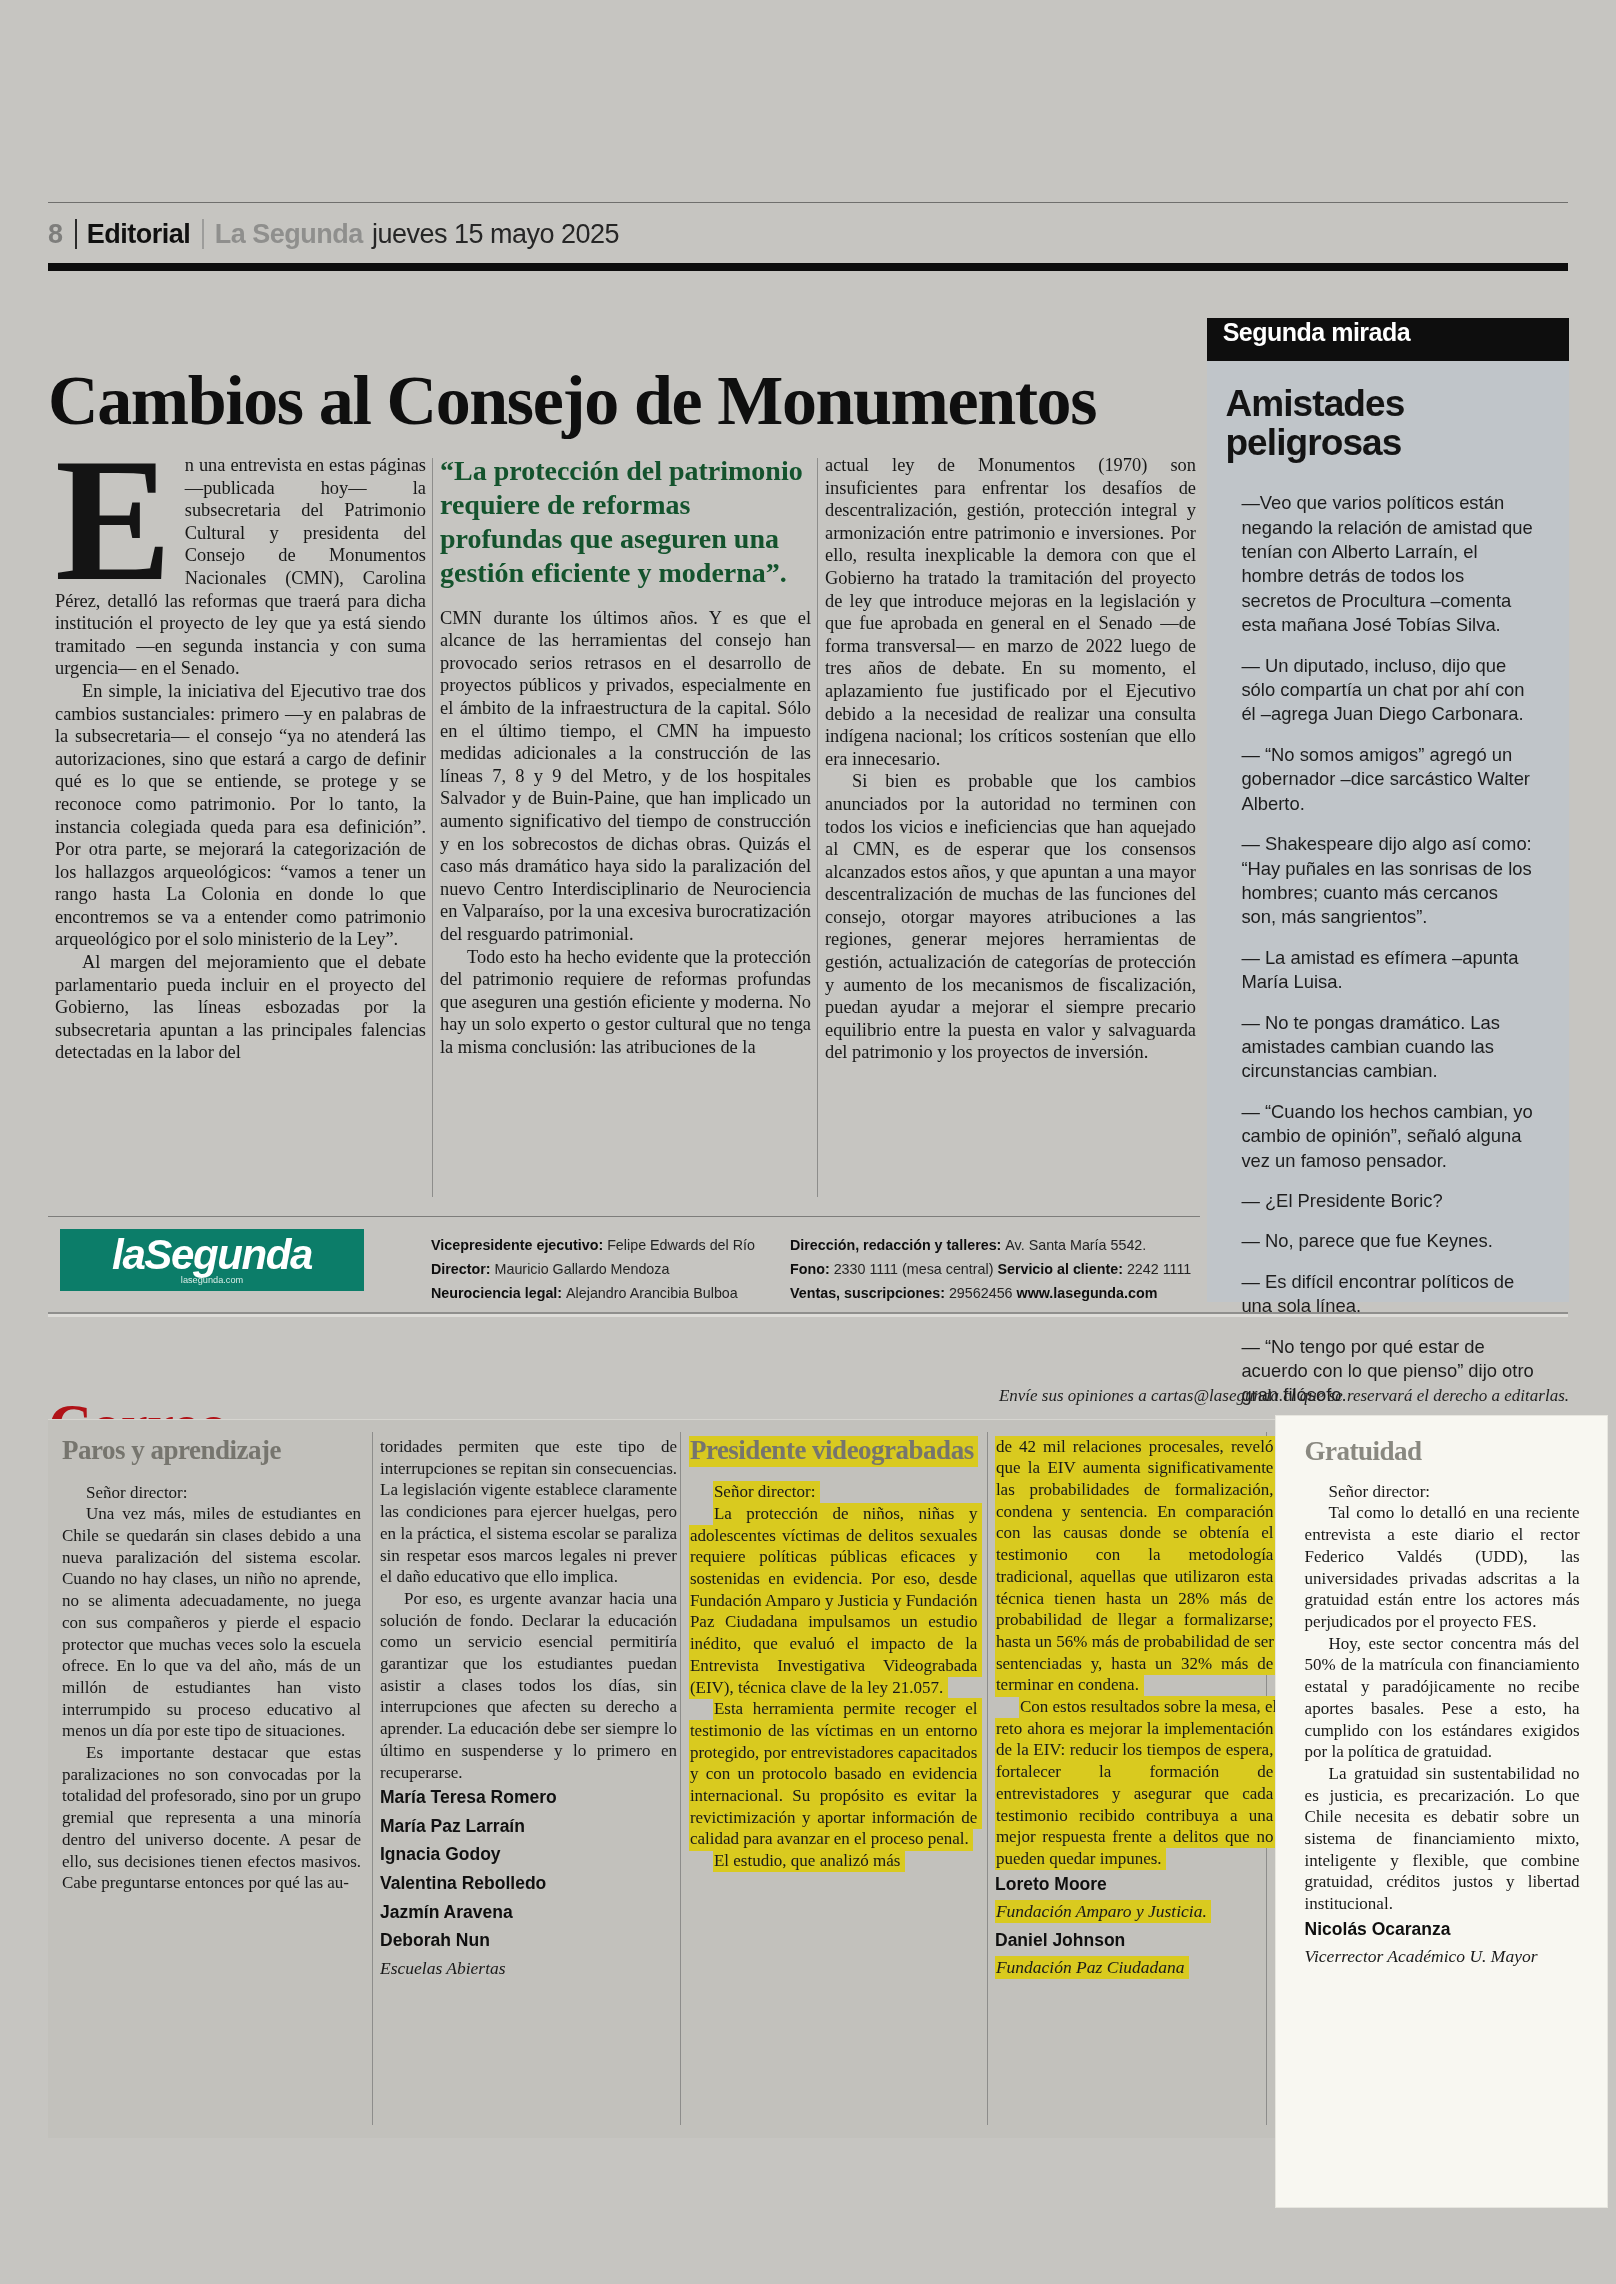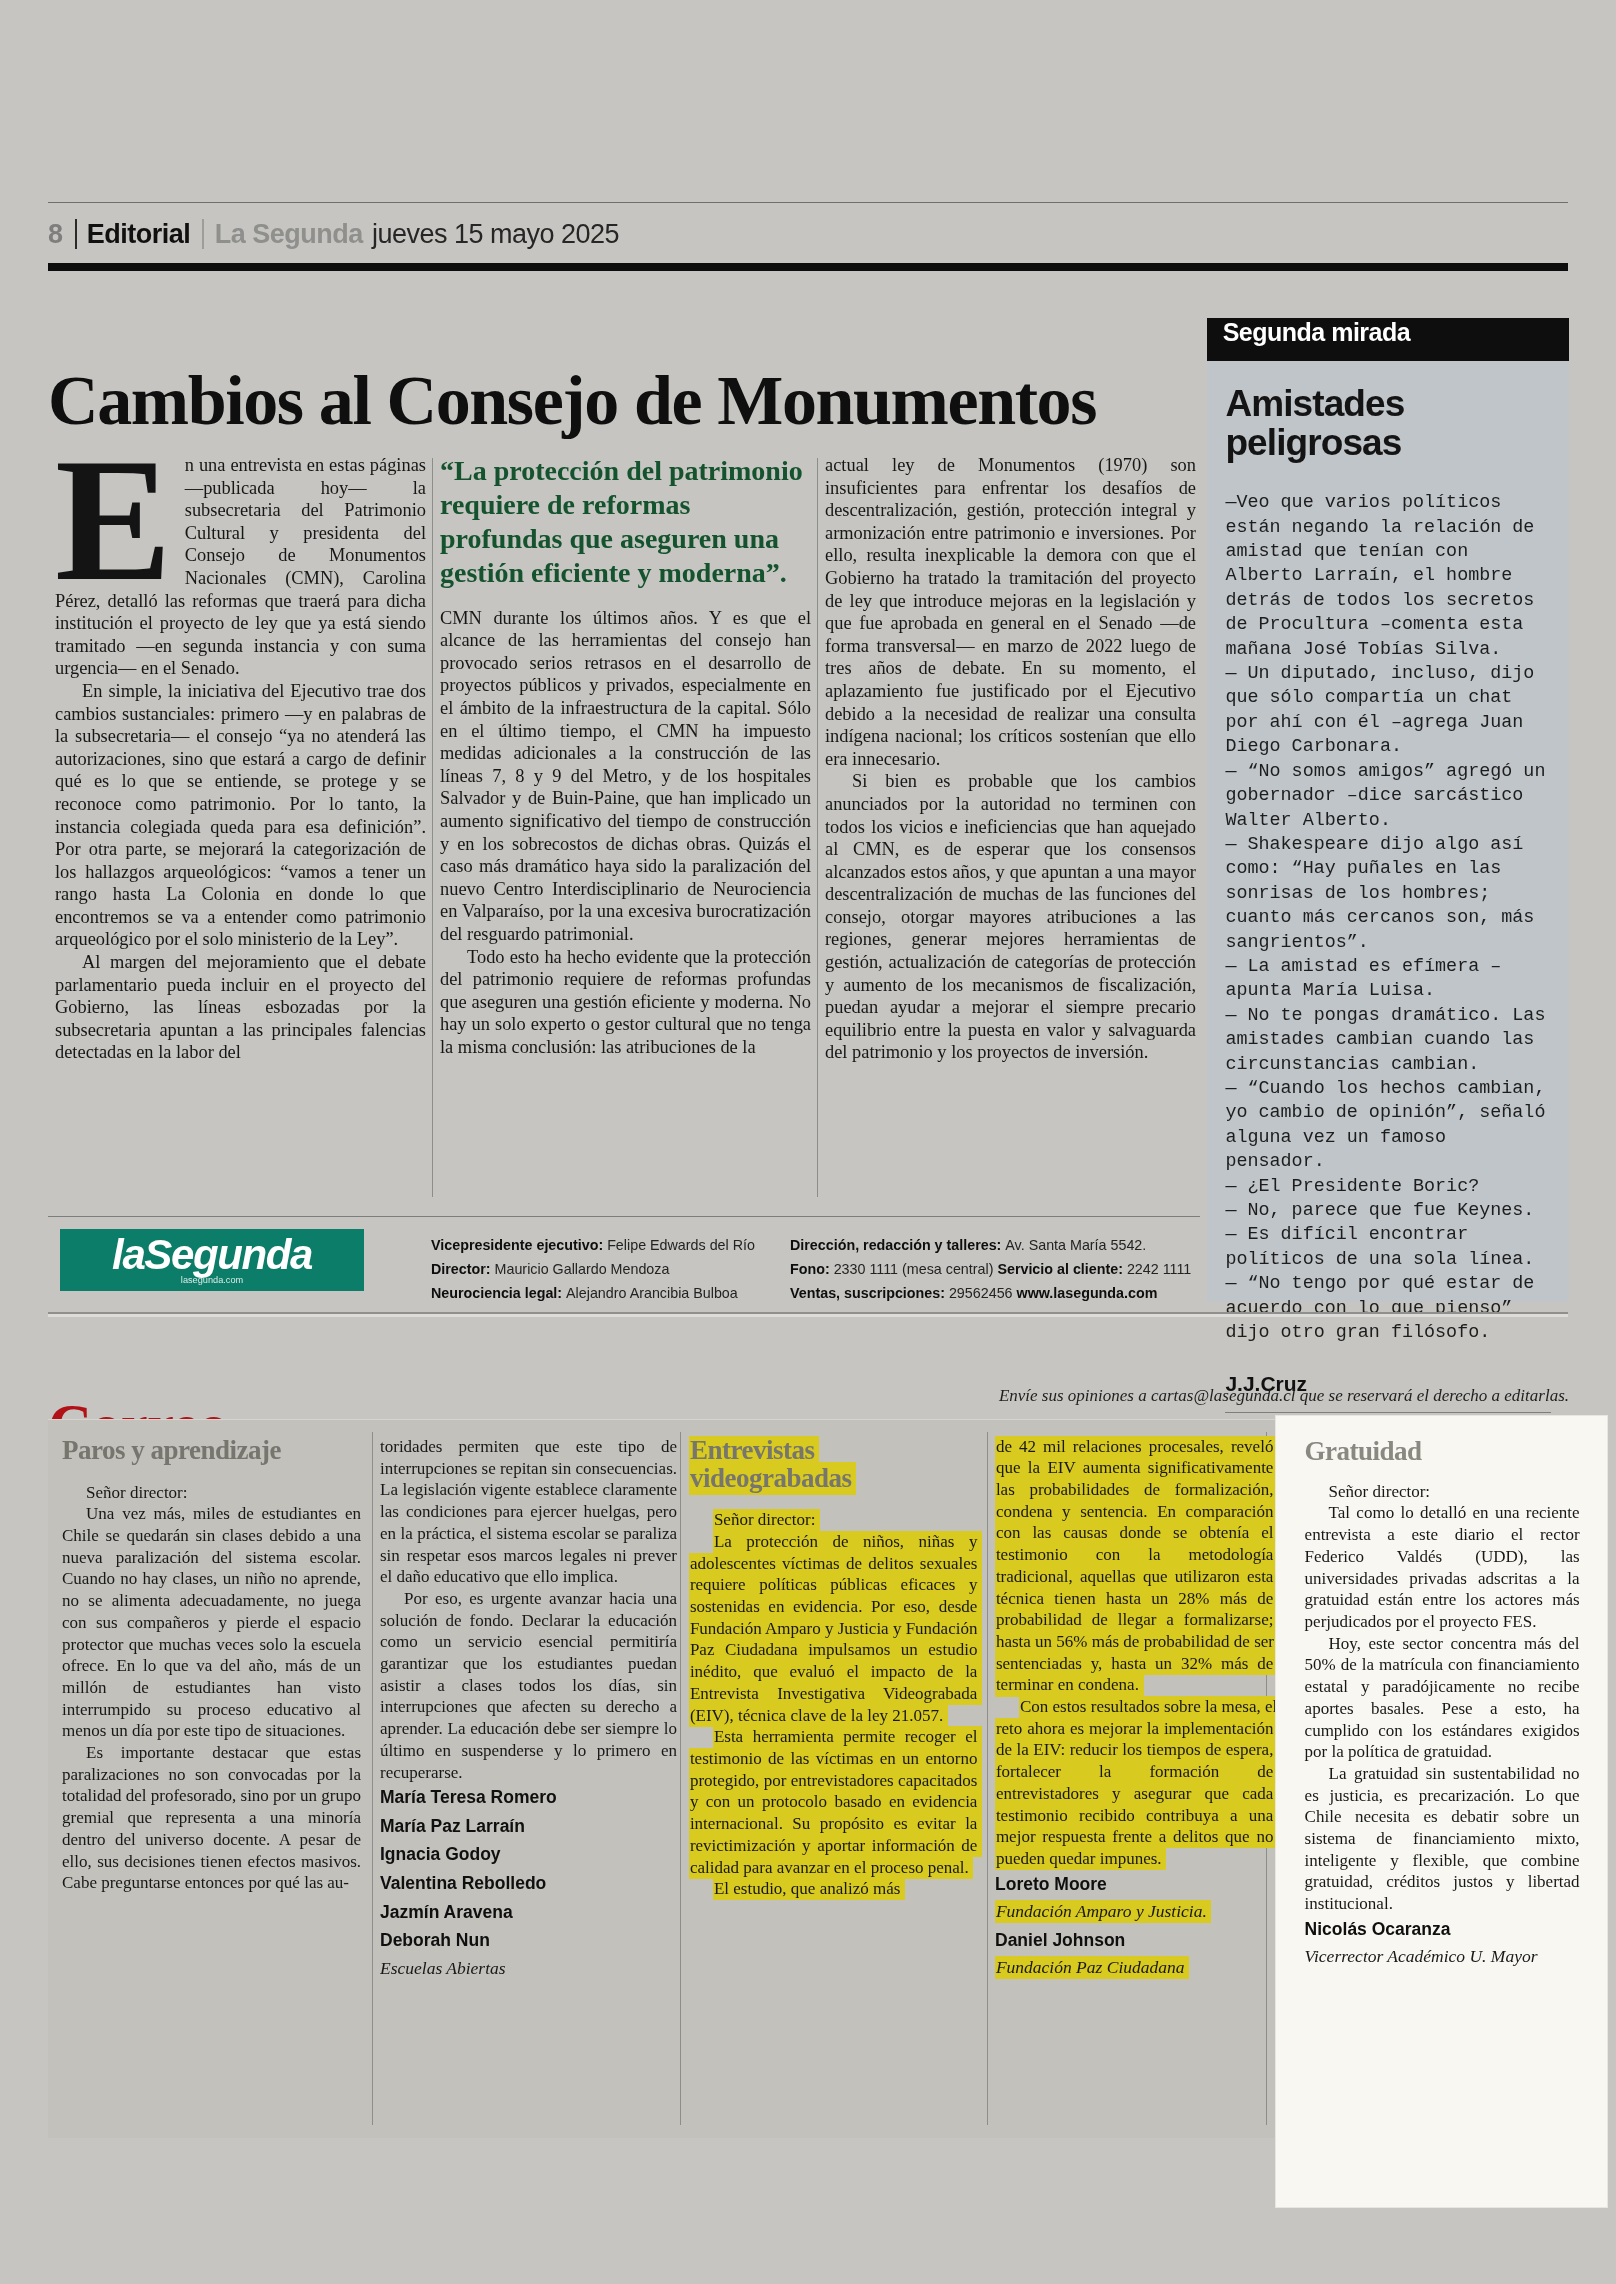--- a/index.html
+++ b/index.html
@@ -34,22 +34,22 @@
 
   
   .sm-band{position:absolute;left:1207px;top:318px;width:362px;height:43px;background:#0e0e0e;
            display:flex;align-items:flex-start;}
   .sm-band span{font-family:"Liberation Sans",sans-serif;font-weight:bold;font-size:25px;color:#fff;
                 margin-left:15.7px;letter-spacing:-0.5px;}
   .sm-box{position:absolute;left:1207px;top:361px;width:362px;height:941px;background:#c0c5c9;
           box-sizing:border-box;padding:14px 18.4px 14px 18.4px;}
   .sm-title{font-family:"Liberation Sans",sans-serif;font-weight:bold;font-size:37px;line-height:1.06;
             color:#141414;margin:9.2px 0 28.6px 0;letter-spacing:-0.9px;}
-  .sm-box p.dlg{font-family:Liberation Mono, monospace;font-size:18.4px;line-height:24.4px;
-                margin:0;color:#1d1d1d;}
+  .sm-box p.dlg{font-family:Liberation Sans, sans-serif;font-size:18.4px;line-height:24.4px;
+                margin:16px;color:#1d1d1d;}
   .sm-sig{font-family:"Liberation Sans",sans-serif;font-weight:bold;font-size:21px;color:#111;
           margin-top:27px;}
   .sm-rule{border:none;border-top:1.4px solid #7e7e7c;margin:15.7px 0 0 0;}
 
   
   .mast-rule{position:absolute;left:48px;top:1216px;width:1152px;height:0.9px;background:#7d7d7b;}
   .logo{position:absolute;left:60px;top:1229px;width:304px;height:62px;background:#0c7d69;
         display:flex;flex-direction:column;align-items:center;justify-content:center;}
   .logo-text{font-family:"Liberation Sans",sans-serif;font-weight:bold;font-style:italic;
              font-size:42px;line-height:0.95;color:#ffffff;letter-spacing:-1.4px;}
@@ -200,21 +200,21 @@
         <p class="lp sig">María Paz Larraín</p>
         <p class="lp sig">Ignacia Godoy</p>
         <p class="lp sig">Valentina Rebolledo</p>
         <p class="lp sig">Jazmín Aravena</p>
         <p class="lp sig">Deborah Nun</p>
         <p class="lp aff">Escuelas Abiertas</p>
       </div>
   </div>
 
   <div class="letter-col" id="lcol3">
-    <h3 class="lh"><span class="hl">Entrevistas videograbadas</span></h3>
+    <h3 class="lh"><span class="hl">Presidente videograbadas</span></h3>
     <div>
         <p class="lp ind"><span class="hl">Señor director:</span></p>
         <p class="lp ind"><span class="hl">La protección de niños, niñas y adolescentes víctimas de delitos sexuales requiere políticas públicas eficaces y sostenidas en evidencia. Por eso, desde Fundación Amparo y Justicia y Fundación Paz Ciudadana impulsamos un estudio inédito, que evaluó el impacto de la Entrevista Investigativa Videograbada (EIV), técnica clave de la ley 21.057.</span></p>
         <p class="lp ind"><span class="hl">Esta herramienta permite recoger el testimonio de las víctimas en un entorno protegido, por entrevistadores capacitados y con un protocolo basado en evidencia internacional. Su propósito es evitar la revictimización y aportar información de calidad para avanzar en el proceso penal.</span></p>
         <p class="lp ind"><span class="hl">El estudio, que analizó más</span></p>
       </div>
   </div>
 
   <div class="letter-col" id="lcol4">
     <div>

